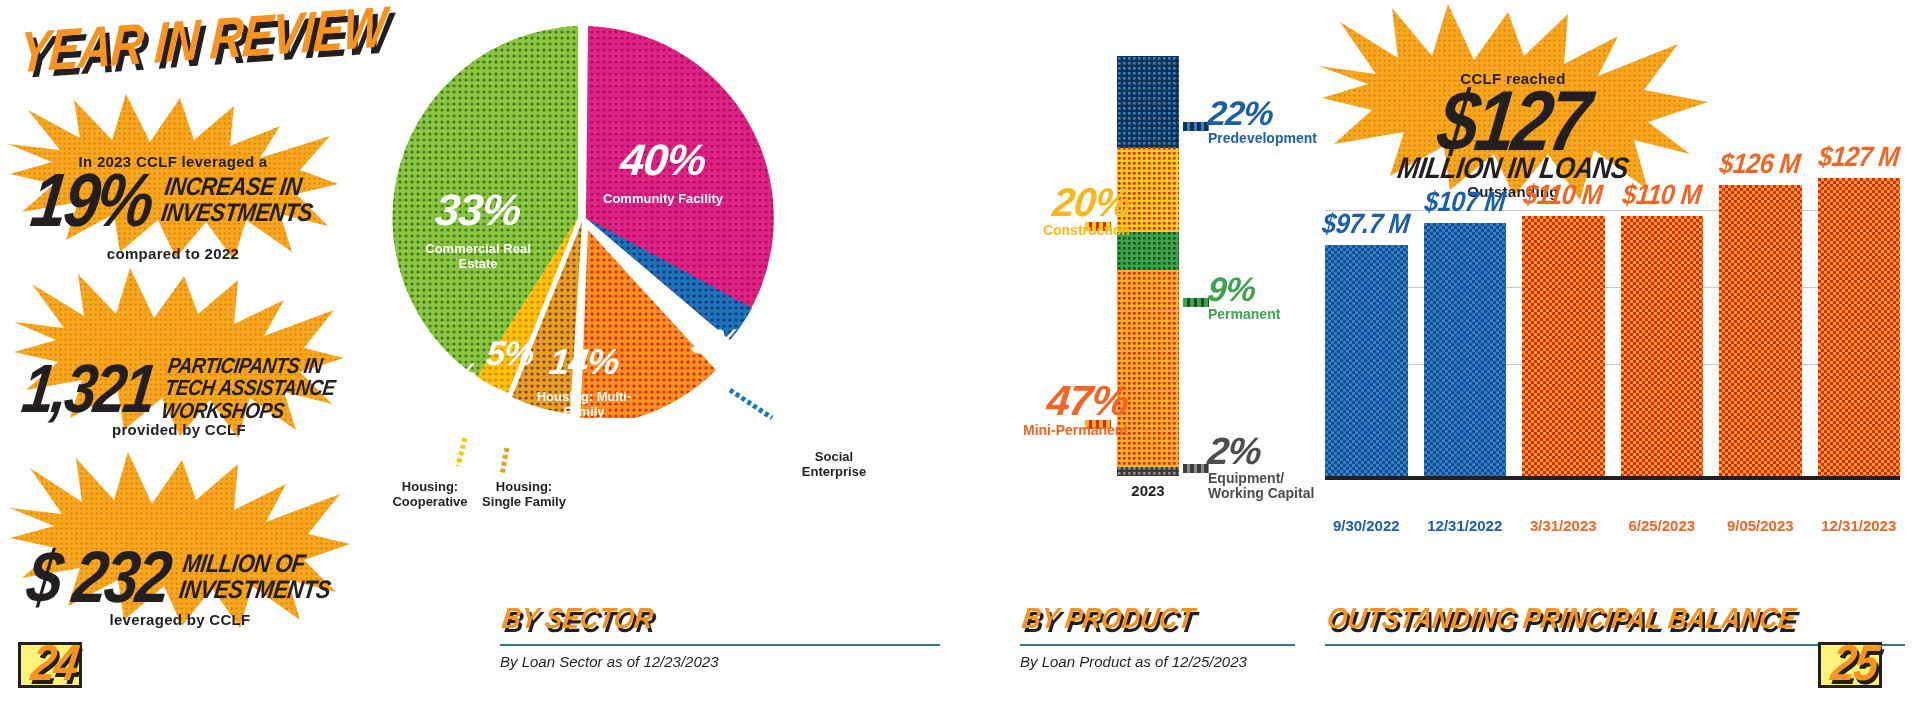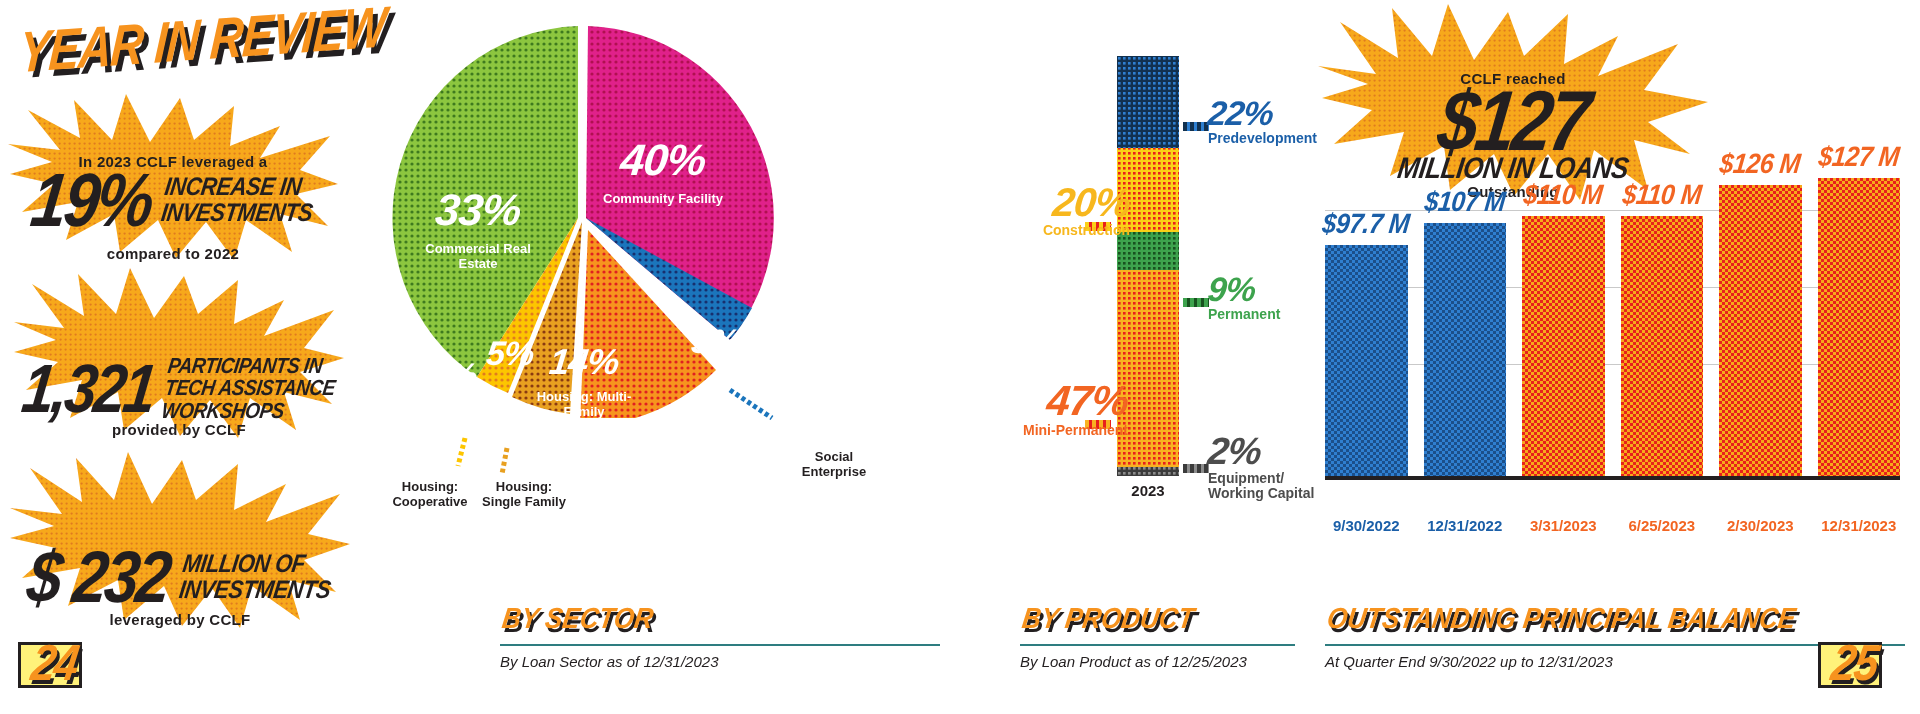--- a/index.html
+++ b/index.html
@@ -245,21 +245,21 @@
     <line x1="127" y1="430" x2="122" y2="456" stroke="#E8A020" stroke-width="5" stroke-dasharray="4 3"></line>
     <line x1="350" y1="372" x2="392" y2="400" stroke="#1B75BC" stroke-width="5" stroke-dasharray="4 3"></line>
   </svg>
   <div class="leader-lbl" style="left:378px;top:480px;width:104px;">Housing: Cooperative</div>
   <div class="leader-lbl" style="left:482px;top:480px;width:84px;">Housing: Single Family</div>
   <div class="leader-lbl" style="left:788px;top:450px;width:92px;">Social Enterprise</div>
 
   <div class="caption-block" style="left:500px;top:605px;width:440px;">
     <div class="caption-title">BY SECTOR</div>
     <div class="caption-rule"></div>
-    <div class="caption-sub">By Loan Sector as of 12/31/2023</div>
+    <div class="caption-sub">By Loan Sector as of 12/23/2023</div>
   </div>
 
   <div class="stack">
     <svg width="62" height="420" viewBox="0 0 62 420">
       <defs>
         <pattern id="sd-navy" width="5" height="5" patternUnits="userSpaceOnUse">
           <rect width="5" height="5" fill="#12314F"></rect>
             <rect x="1" y="1" width="2.6" height="2.6" fill="#2F7FD0"></rect>
           </pattern>
         <pattern id="sd-yellow" width="5" height="5" patternUnits="userSpaceOnUse">
@@ -375,29 +375,28 @@
         <div class="vlabel" style="bottom:305px;color:#F26522;">$127 M</div>
         <div class="fill" style="height:298px;background:repeating-conic-gradient(#F7A81B 0% 25%,#E8201C 0% 50%) 0 0/6px 6px;"></div>
       </div>
     </div>
 
     <div class="xlabels">
       <div style="color:#1B5FA8;">9/30/2022</div>
       <div style="color:#1B5FA8;">12/31/2022</div>
       <div style="color:#F26522;">3/31/2023</div>
       <div style="color:#F26522;">6/25/2023</div>
-      <div style="color:#F26522;">2/30/2023</div>
+      <div style="color:#F26522;">9/05/2023</div>
       <div style="color:#F26522;">12/31/2023</div>
     </div>
   </div>
 
   <div class="caption-block" style="left:1325px;top:605px;width:580px;">
     <div class="caption-title">OUTSTANDING PRINCIPAL BALANCE</div>
     <div class="caption-rule"></div>
-    <div class="caption-sub">At Quarter End 9/30/2022 up to 12/31/2023</div>
   </div>
 
   <div class="abs" style="left:1818px;top:638px;">
     <div class="pagebadge" style="left:0;top:4px;"></div>
     <div class="pagenum" style="left:14px;top:0;">25</div>
   </div>
 
 </div>
 
 </body></html>

